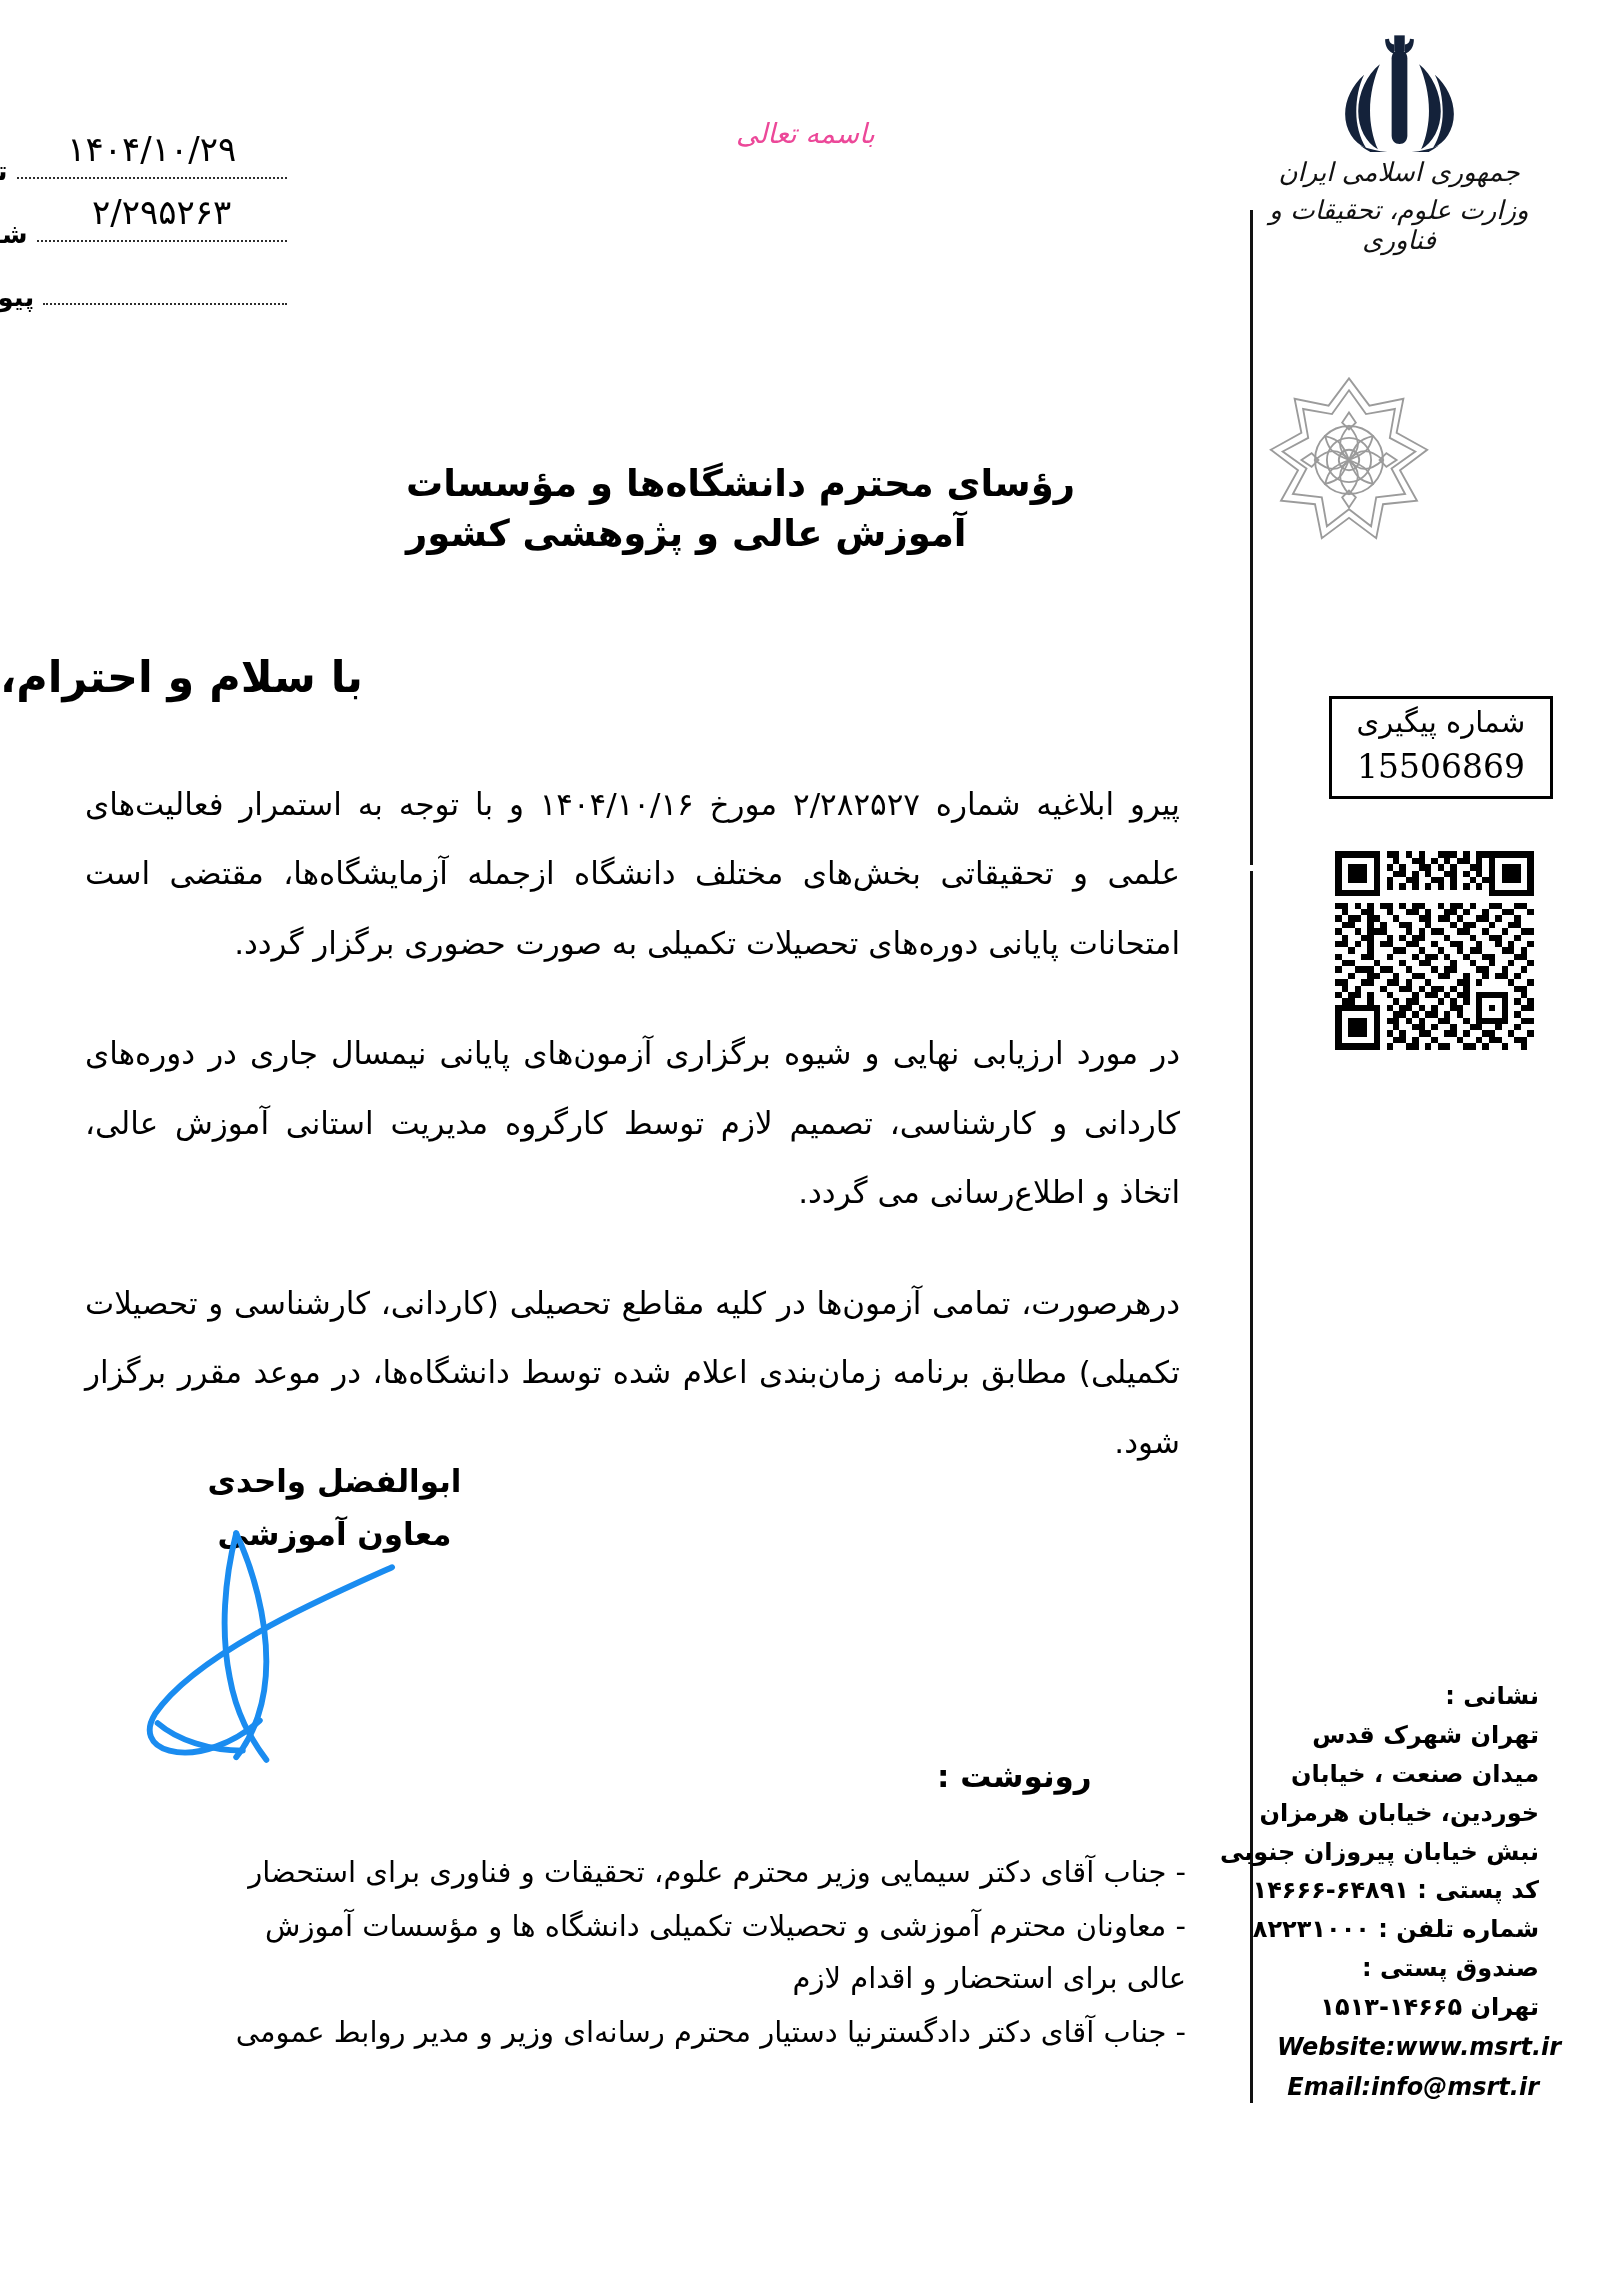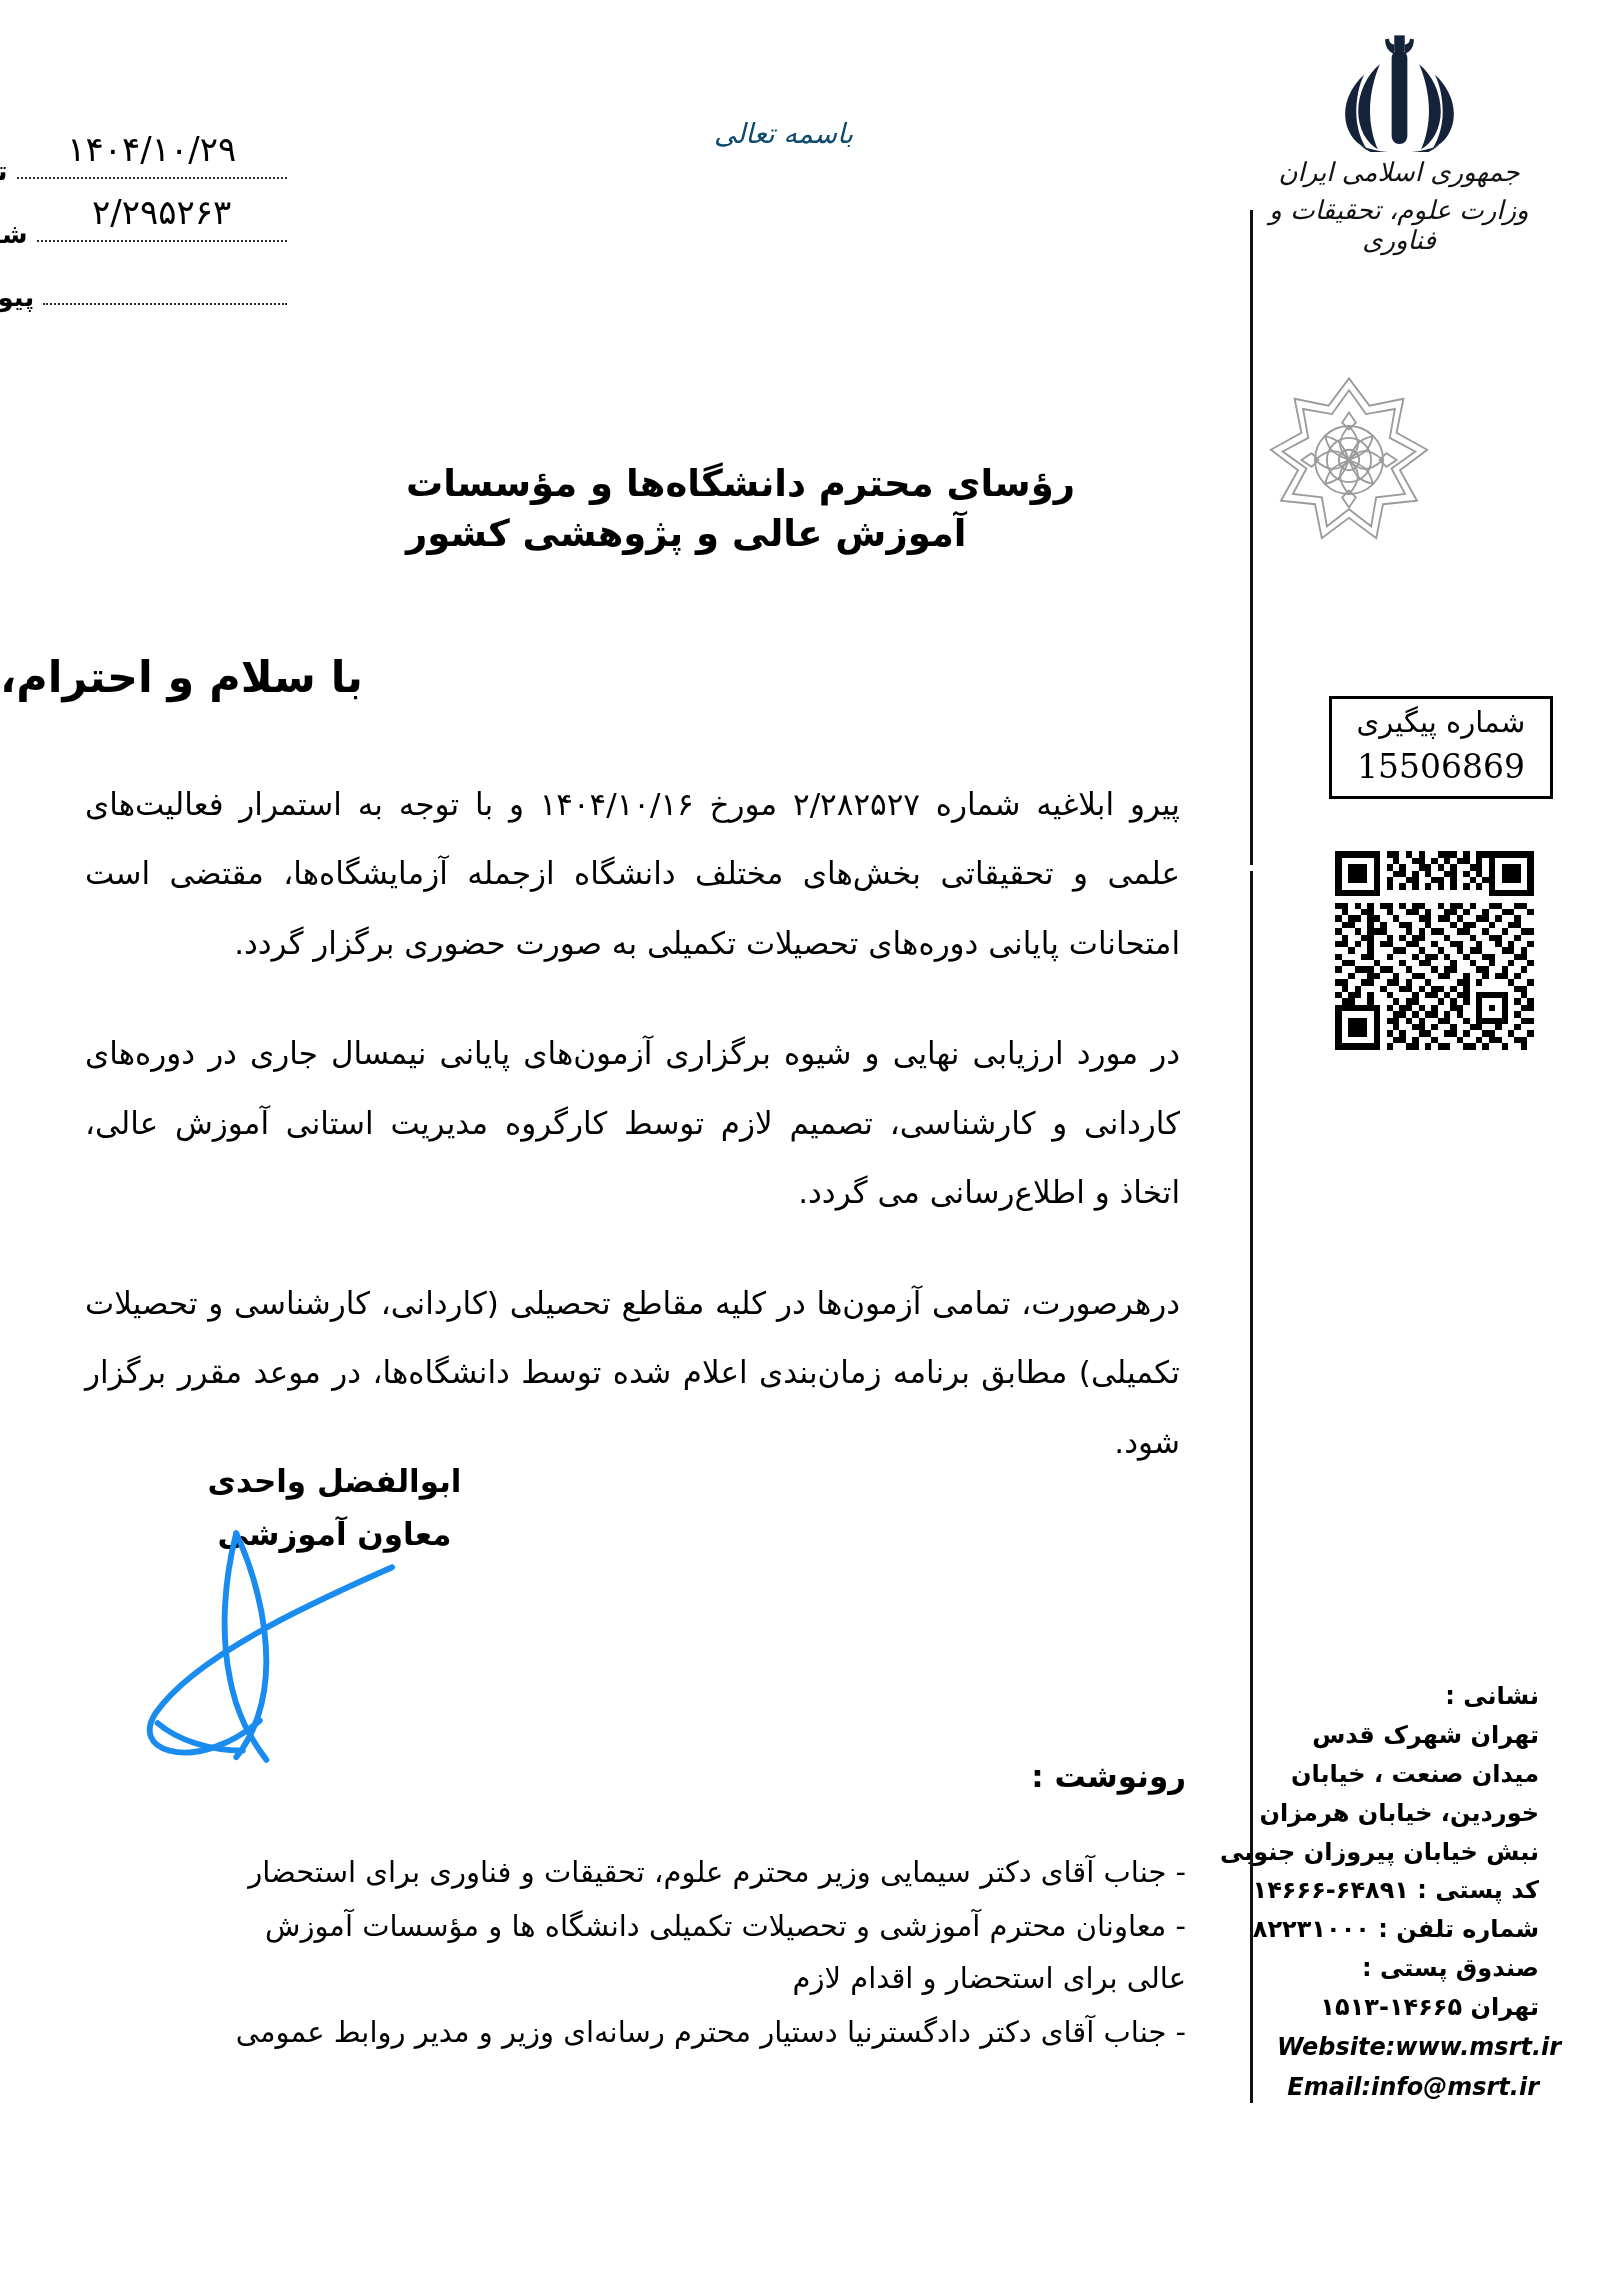--- a/index.html
+++ b/index.html
@@ -63,25 +63,25 @@
     unicode-bidi: bidi-override;
     white-space: nowrap;
   }
 
   
   .basmala {
     position: absolute;
     top: 117px;
     left: 714px;
     width: 183px;
-    text-align: left;
+    text-align: center;
     font-size: 27.5px;
     font-family: "DejaVu Serif", "Liberation Serif", serif;
     font-style: italic;
-    color: #0c4a6e;
+    color: #ec4899;
   }
 
   
   .emblem {
     position: absolute;
     top: 34px;
     left: 1245px;
     width: 308px;
     text-align: center;
   }
@@ -232,21 +232,21 @@
     height: 262px;
     pointer-events: none;
   }
 
   
   .cc-label {
     position: absolute;
     top: 1758px;
     left: 937px;
     width: 249px;
-    text-align: right;
+    text-align: left;
     font-size: 31px;
     font-weight: bold;
   }
   .cc-list {
     position: absolute;
     top: 1847px;
     left: 216px;
     width: 970px;
     text-align: right;
     font-size: 29px;

